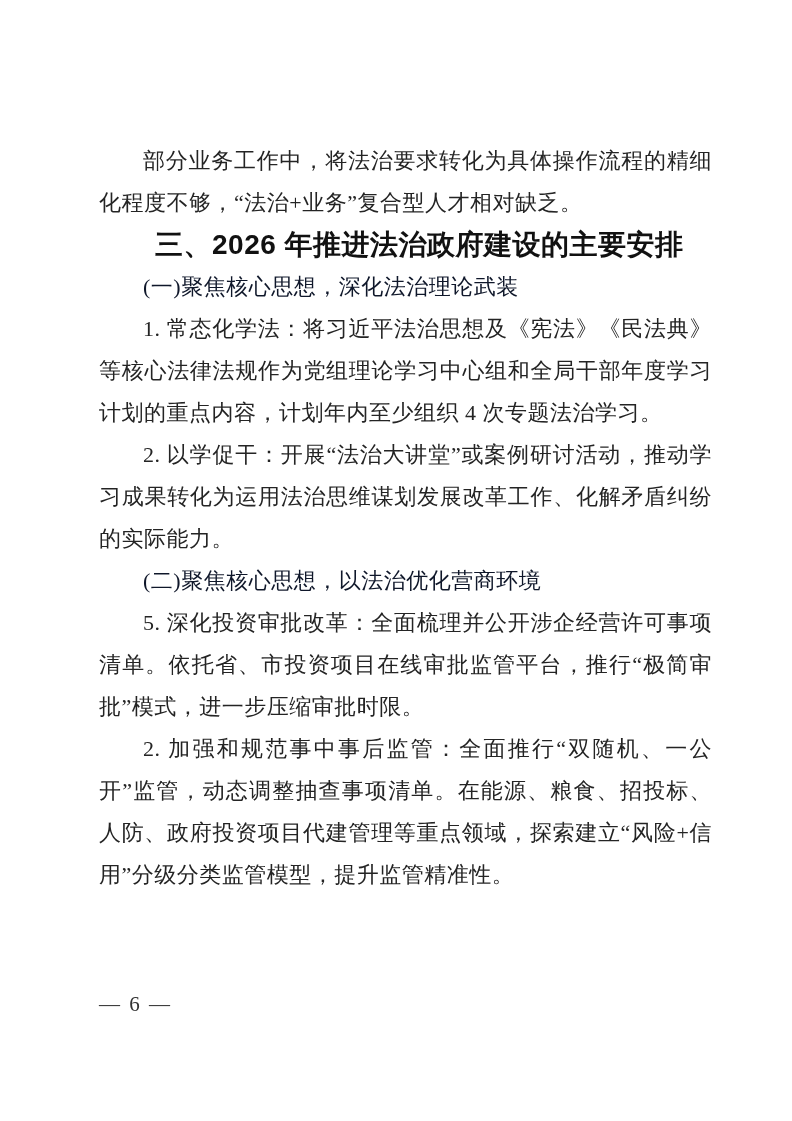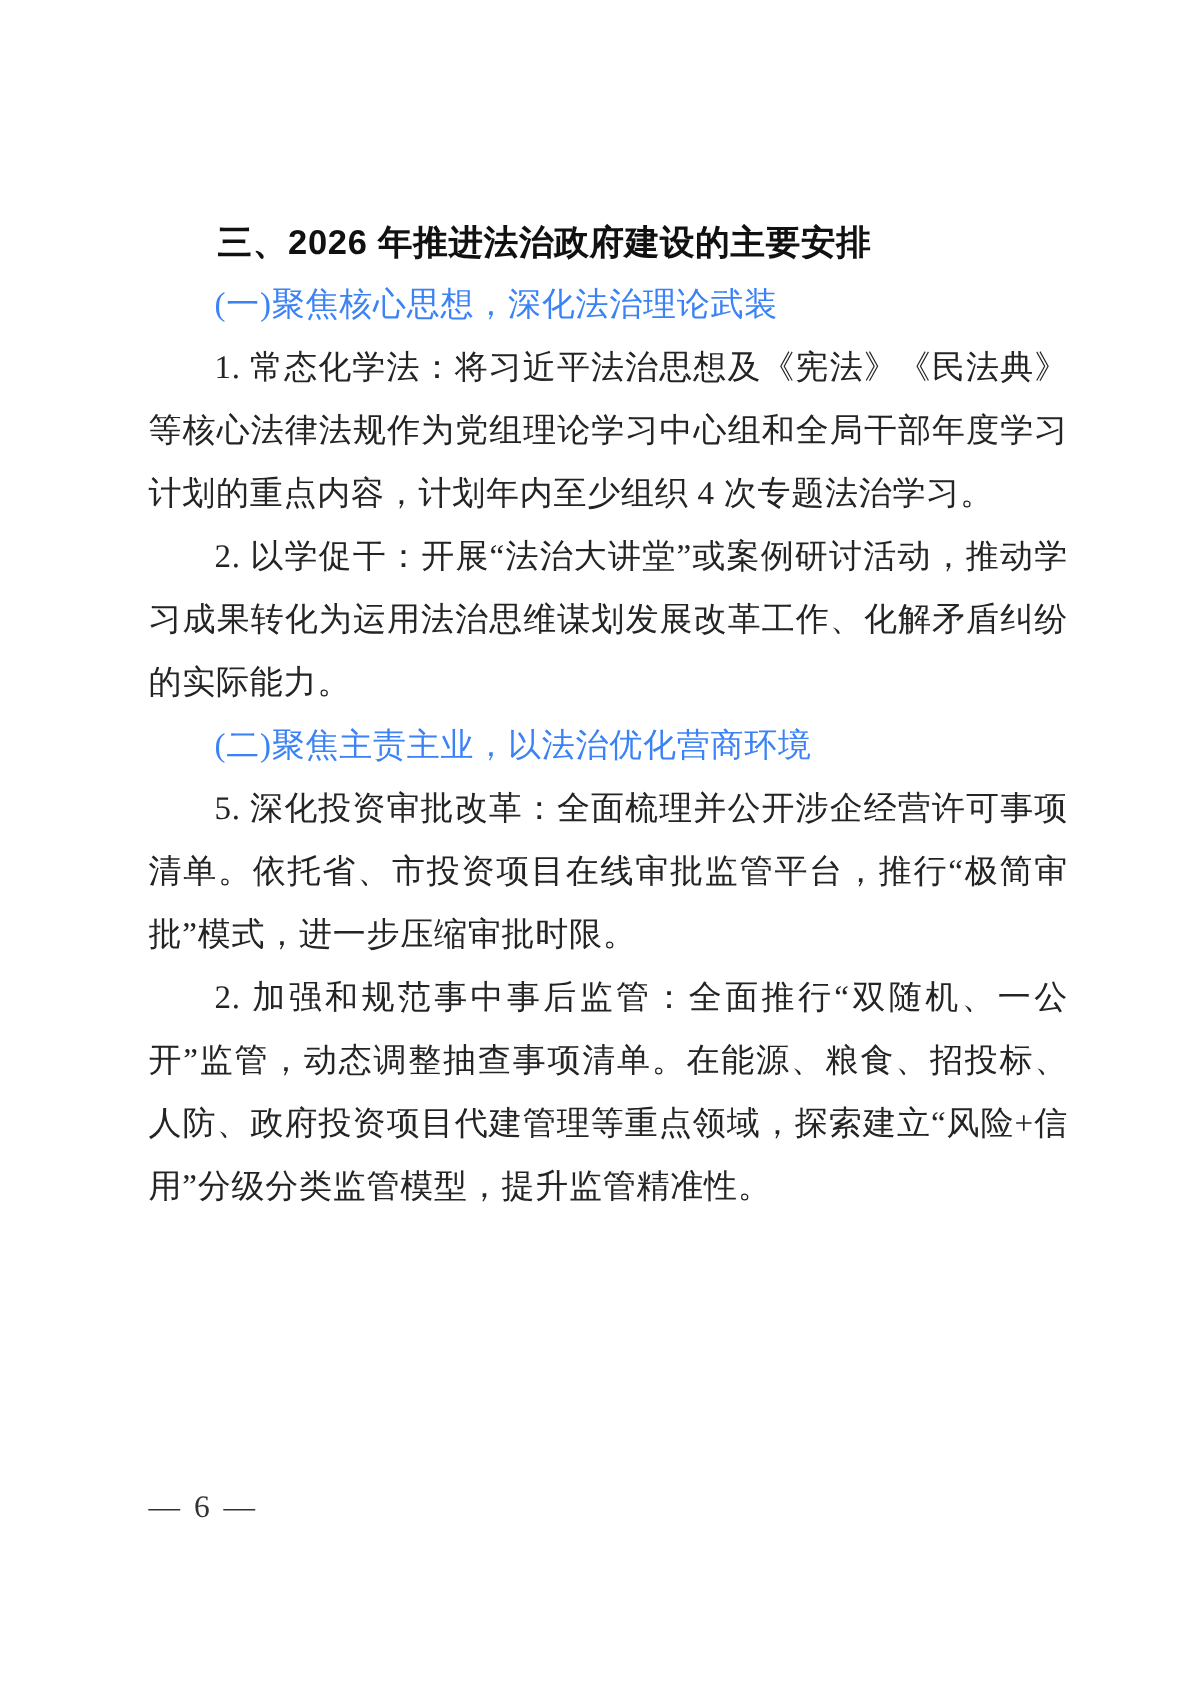--- a/index.html
+++ b/index.html
@@ -28,47 +28,48 @@
     color: #242424;
     text-indent: 2em;
     text-align: justify;
     text-justify: inter-ideograph;
     letter-spacing: 0.5px;
     font-family: "Liberation Serif", serif;
   }
   .para.h-bold {
     font-family: "Liberation Sans", sans-serif;
     font-weight: bold;
-    font-size: 23px;
+    font-size: 28px;
     color: #111111;
     letter-spacing: 0.5px;
     text-align: left;
   }
   .para.h-kai {
-    color: #3b82f6;
+    color: #0f172a;
     text-align: left;
   }
   .page-number {
     position: absolute;
     left: 99px;
     top: 990px;
     font-size: 21px;
     line-height: 28px;
     color: #333333;
     letter-spacing: 2px;
     font-family: "Liberation Serif", serif;
   }
 </style>
 </head>
 <body>
 
 <div class="page">
   <div class="content">
+    <p class="para">部分业务工作中，将法治要求转化为具体操作流程的精细化程度不够，“法治+业务”复合型人才相对缺乏。</p>
     <p class="para h-bold">三、2026 年推进法治政府建设的主要安排</p>
     <p class="para h-kai">(一)聚焦核心思想，深化法治理论武装</p>
     <p class="para">1. 常态化学法：将习近平法治思想及《宪法》《民法典》等核心法律法规作为党组理论学习中心组和全局干部年度学习计划的重点内容，计划年内至少组织 4 次专题法治学习。</p>
     <p class="para">2. 以学促干：开展“法治大讲堂”或案例研讨活动，推动学习成果转化为运用法治思维谋划发展改革工作、化解矛盾纠纷的实际能力。</p>
-    <p class="para h-kai">(二)聚焦主责主业，以法治优化营商环境</p>
+    <p class="para h-kai">(二)聚焦核心思想，以法治优化营商环境</p>
     <p class="para">5. 深化投资审批改革：全面梳理并公开涉企经营许可事项清单。依托省、市投资项目在线审批监管平台，推行“极简审批”模式，进一步压缩审批时限。</p>
     <p class="para">2. 加强和规范事中事后监管：全面推行“双随机、一公开”监管，动态调整抽查事项清单。在能源、粮食、招投标、人防、政府投资项目代建管理等重点领域，探索建立“风险+信用”分级分类监管模型，提升监管精准性。</p>
   </div>
   <div class="page-number">— 6 —</div>
 </div>
 
 </body></html>

